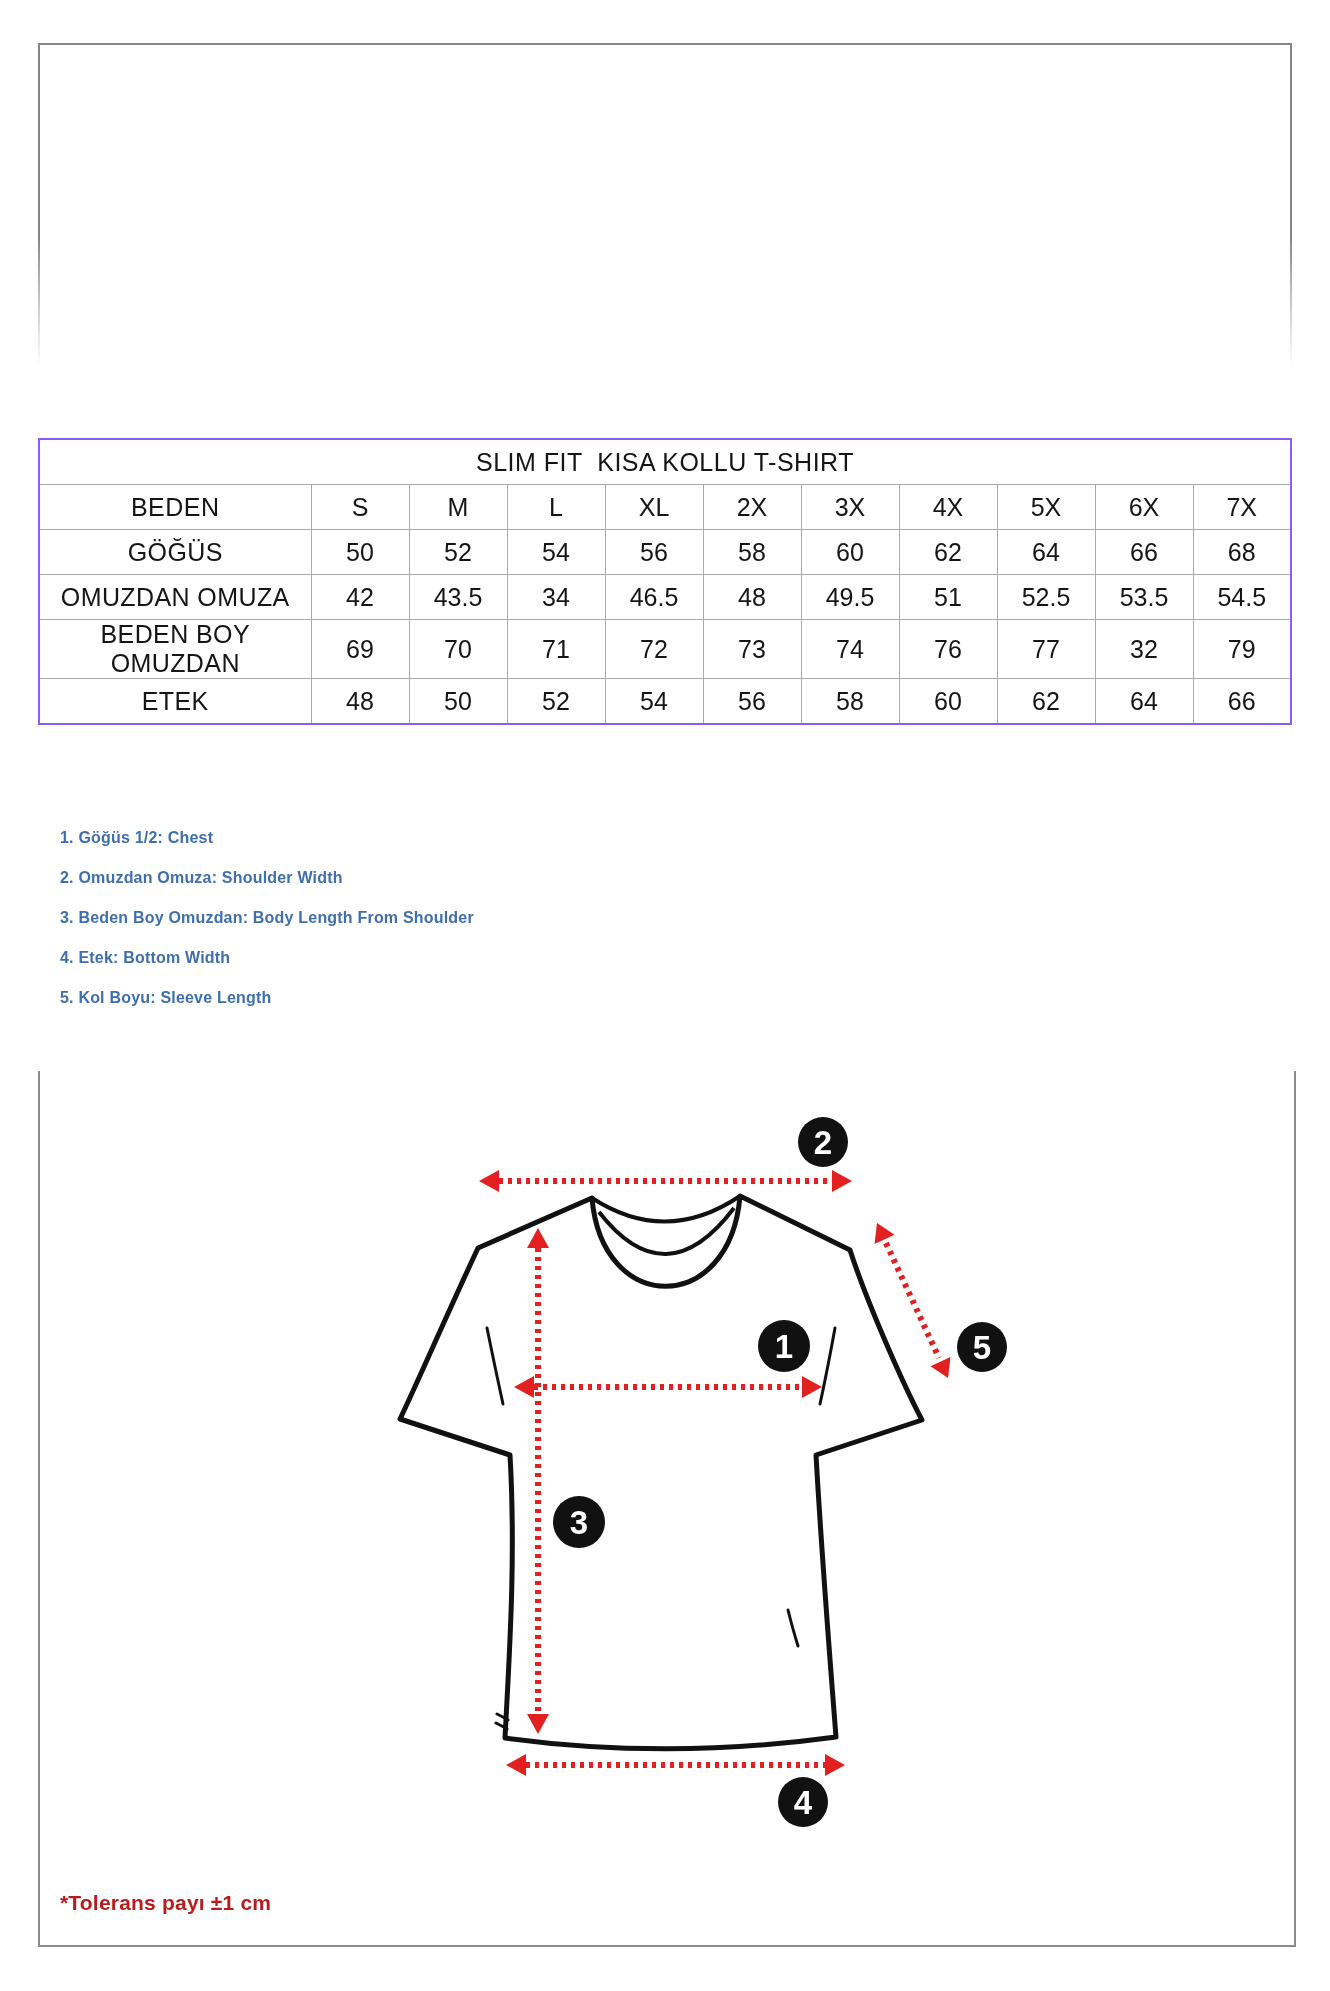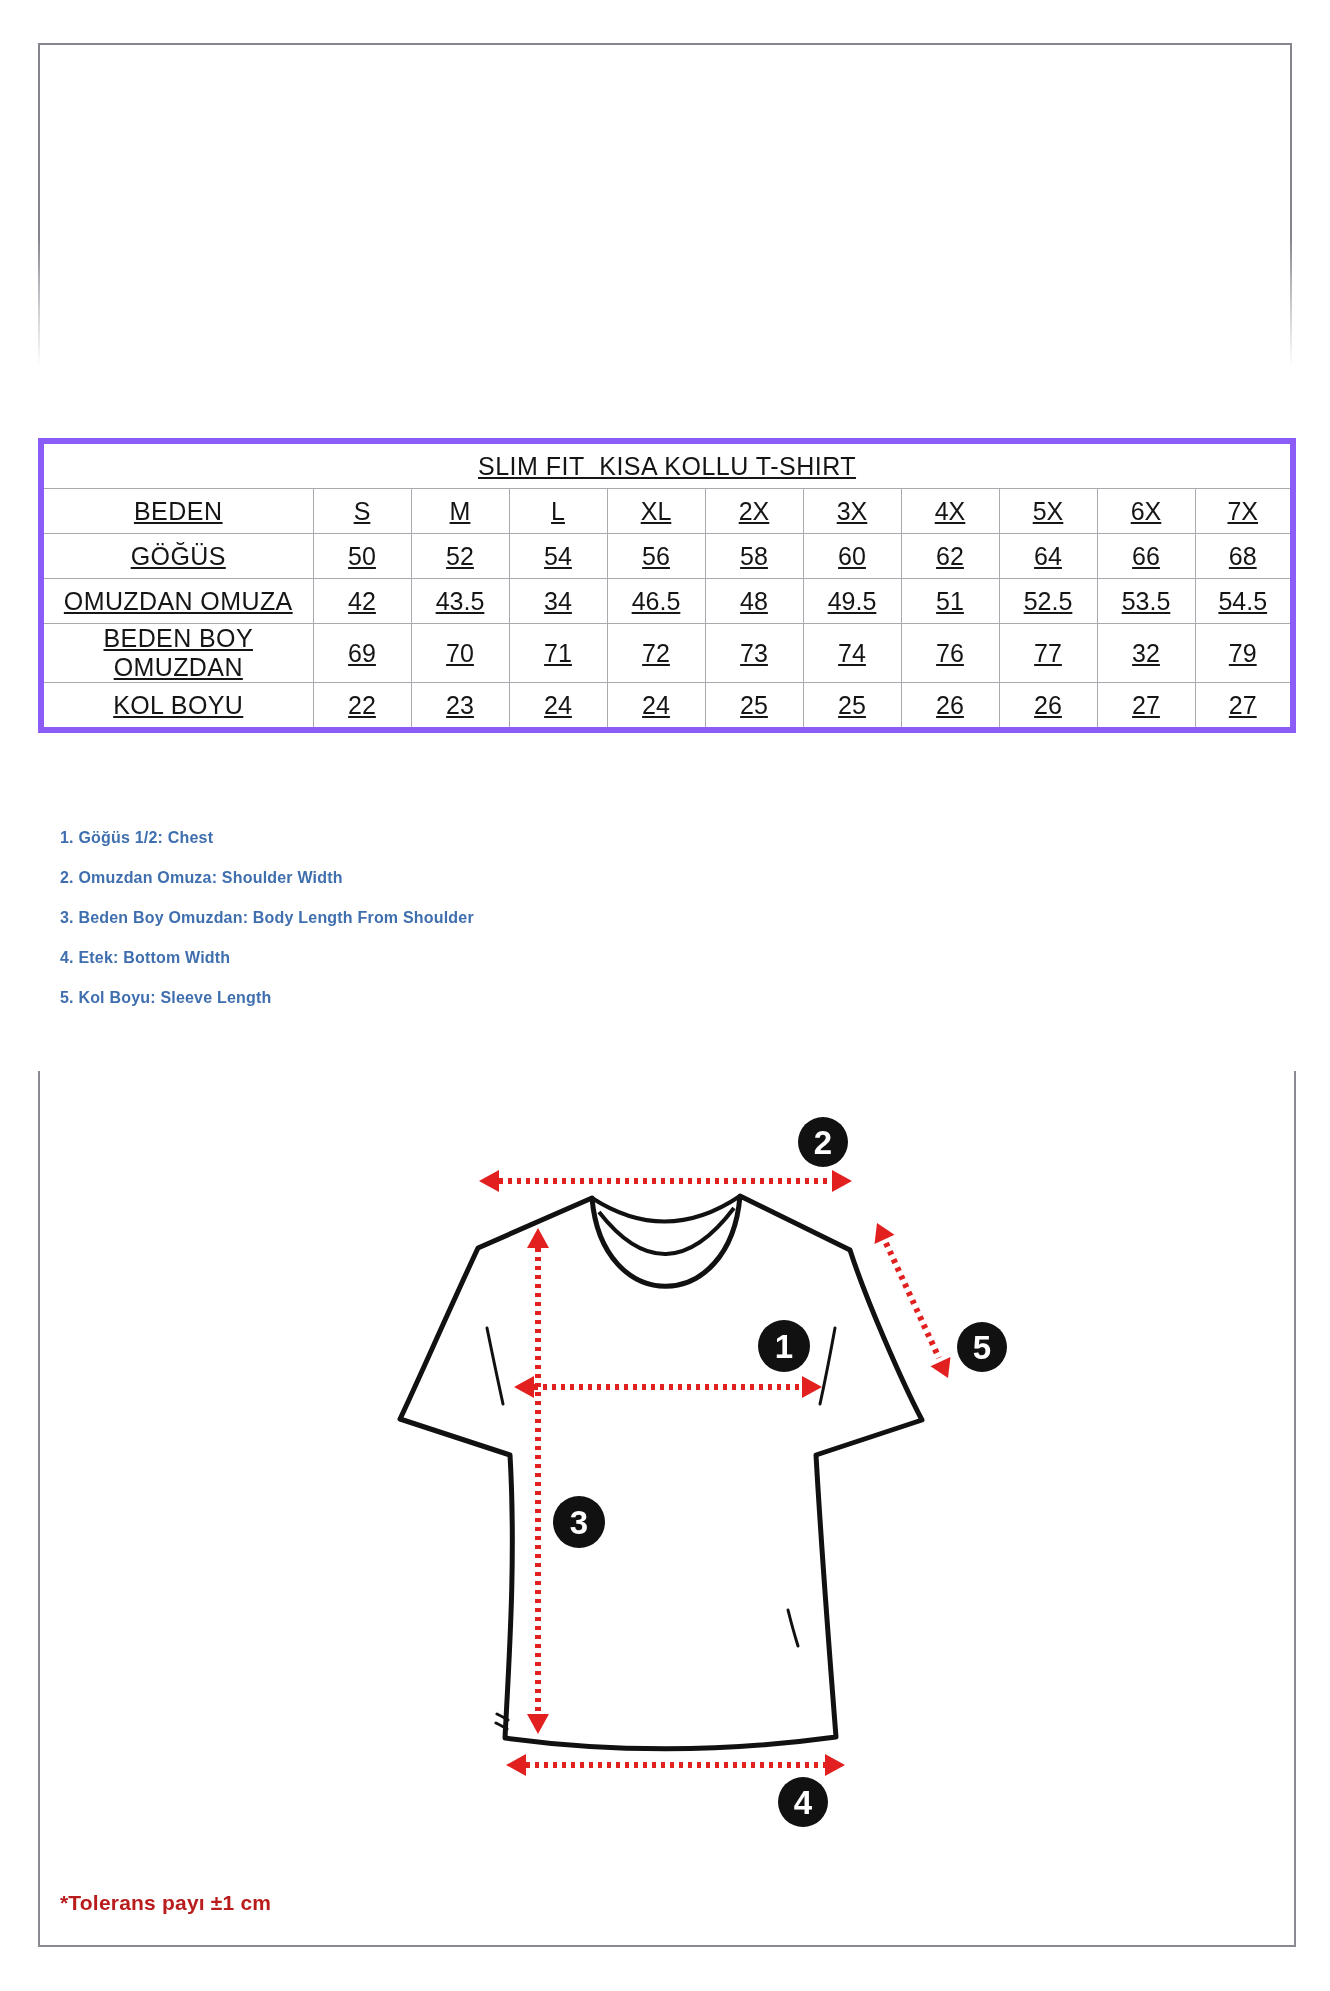--- a/index.html
+++ b/index.html
@@ -15,21 +15,21 @@
   .top-box .side.right{right:0;}
   
   table.size-table{
     position:absolute;left:38px;top:438px;width:1254px;border-collapse:collapse;table-layout:fixed;
     background:#fff;
   }
   table.size-table td,table.size-table th{
     border:1px solid #a9a9af;height:44px;padding:0;text-align:center;vertical-align:middle;
     font-size:25px;font-weight:400;color:#151515;
   }
-  table.size-table{border:6px solid #8b5cf6;text-decoration:underline;}
+  table.size-table{border:2px solid #8b5cf6;}
   td.title-cell{height:52px;font-size:31px;font-weight:600;letter-spacing:.5px;color:#4373b2;white-space:pre;}
   th.row-header{ text-align:left;padding-left:20px;font-size:26px;font-weight:800;letter-spacing:.5px;}
   td.row-label{text-align:left;padding-left:20px;font-size:23px;font-weight:700;letter-spacing:.4px;}
   
   .legend{position:absolute;left:60px;top:818px;}
   .legend-item{height:40px;display:flex;align-items:center;font-size:16px;font-weight:600;color:#3f6fae;letter-spacing:.2px;}
   
   .diagram-box{position:absolute;left:38px;top:1071px;width:1254px;height:874px;
     border-left:2px solid #8a8a92;border-right:2px solid #8a8a92;border-bottom:2px solid #8a8a92;}
   svg.diagram{position:absolute;left:0;top:0;width:1330px;height:1991px;}
@@ -112,31 +112,31 @@
         <td>71</td>
         <td>72</td>
         <td>73</td>
         <td>74</td>
         <td>76</td>
         <td>77</td>
         <td>32</td>
         <td>79</td>
       </tr>
       <tr>
-        <td class="row-label">KOL BOYU</td>
-        <td>22</td>
-        <td>23</td>
-        <td>24</td>
-        <td>24</td>
-        <td>25</td>
-        <td>25</td>
-        <td>26</td>
-        <td>26</td>
-        <td>27</td>
-        <td>27</td>
+        <td class="row-label">ETEK</td>
+        <td>48</td>
+        <td>50</td>
+        <td>52</td>
+        <td>54</td>
+        <td>56</td>
+        <td>58</td>
+        <td>60</td>
+        <td>62</td>
+        <td>64</td>
+        <td>66</td>
       </tr>
     </tbody>
   </table>
 
   <div class="legend">
     <div class="legend-item">1. Göğüs 1/2: Chest</div>
     <div class="legend-item">2. Omuzdan Omuza: Shoulder Width</div>
     <div class="legend-item">3. Beden Boy Omuzdan: Body Length From Shoulder</div>
     <div class="legend-item">4. Etek: Bottom Width</div>
     <div class="legend-item">5. Kol Boyu: Sleeve Length</div>

